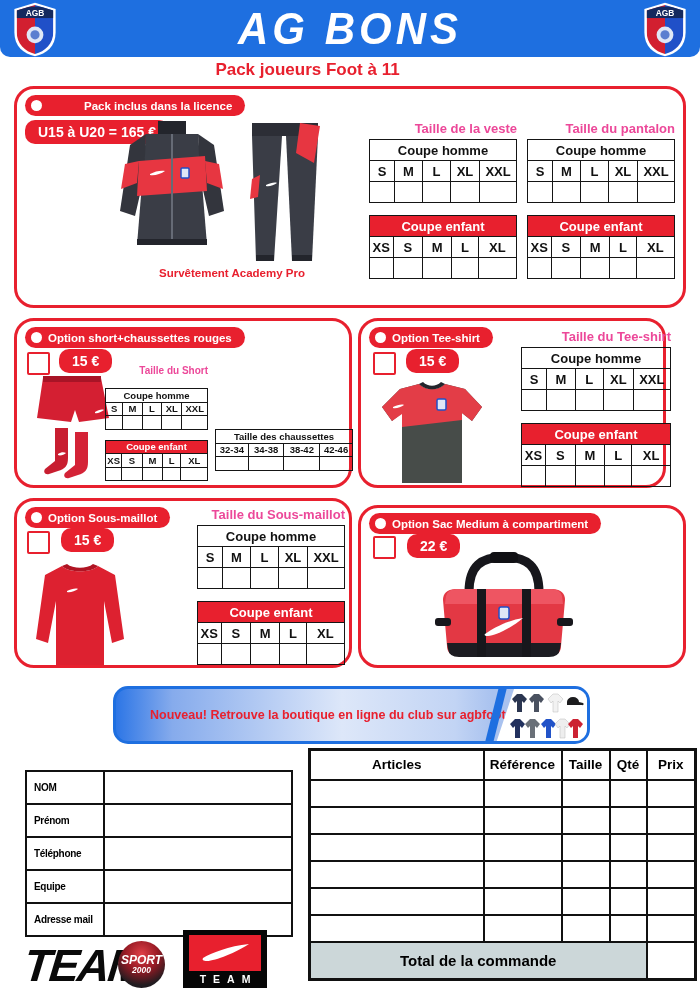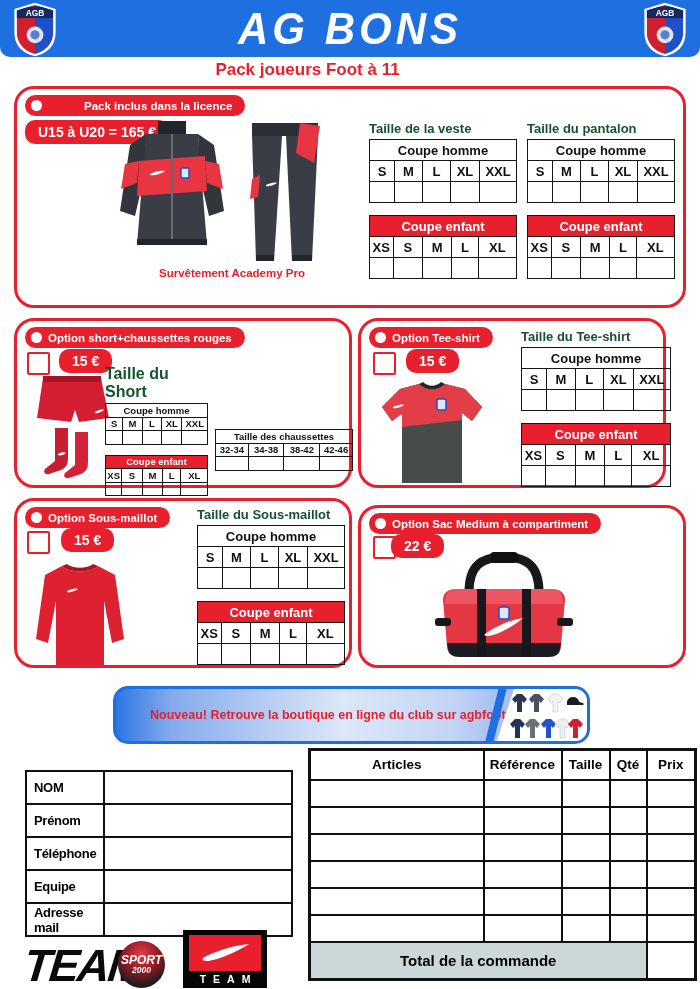--- a/index.html
+++ b/index.html
@@ -20,39 +20,39 @@
 
   
   .section{position:absolute;border:3.5px solid var(--red);border-radius:20px;background:#fff;}
   .badge{position:absolute;background:var(--red);color:#fff;border-radius:13px;height:21px;display:flex;align-items:center;gap:6px;padding:0 13px 0 6px;font-weight:700;font-size:11.5px;white-space:nowrap;}
   .badge .dot{width:11px;height:11px;border-radius:50%;background:#fff;flex:0 0 auto;}
   .price{position:absolute;background:var(--red);color:#fff;border-radius:10px;padding:4px 13px;font-weight:800;font-size:14px;white-space:nowrap;}
   .checkbox{position:absolute;width:23px;height:23px;border:2.5px solid var(--red);background:#fff;border-radius:2px;}
 
   
   .size-block{position:absolute;}
-  .tbl-title{text-align:left;font-weight:800;font-size:13px;margin-bottom:3px;color:#14532d;}
+  .tbl-title{text-align:right;font-weight:800;font-size:13px;margin-bottom:3px;color:#ec4899;}
   .size-table{border-collapse:collapse;width:100%;table-layout:fixed;}
   .size-table td{border:1.6px solid var(--dark);height:21px;text-align:center;font-weight:800;font-size:13px;color:#111;padding:0;}
   .size-table td.red-head{background:var(--red);color:#fff;border-color:var(--dark);}
   .tbl-gap{height:12px;}
-  .size-block.sm .tbl-title{font-size:16px;margin-bottom:2px;}
+  .size-block.sm .tbl-title{font-size:10px;margin-bottom:12px;}
   .size-block.sm .size-table td{height:13.5px;font-size:9.5px;border-width:1.3px;}
   .size-block.sm .tbl-gap{height:10px;}
 
   
   .banner{position:absolute;left:113px;top:686px;width:477px;height:58px;border:3.5px solid var(--blue);border-radius:15px;overflow:hidden;background:linear-gradient(90deg,#2d76e6 0%,#86abec 12%,#dde7f9 48%,#c2d4f4 72%,#a9c2ef 80%);}
   .banner-text{position:absolute;left:34px;top:0;height:100%;display:flex;align-items:center;color:var(--red);font-weight:800;font-size:12.5px;white-space:nowrap;}
   .banner-wedge{position:absolute;right:0;top:0;width:96px;height:100%;background:#fff;clip-path:polygon(24% 0,100% 0,100% 100%,6% 100%);}
   .banner-stripe{position:absolute;right:88px;top:-8px;width:8px;height:76px;background:var(--blue);transform:rotate(14deg);}
 
   
   .contact-table{position:absolute;left:25px;top:770px;width:268px;border-collapse:collapse;table-layout:fixed;}
   .contact-table td{border:2.6px solid #111;height:33px;padding:0 0 0 7px;}
-  .contact-table td.lbl{font-weight:800;font-size:13px;letter-spacing:-0.3px;color:#000;}
+  .contact-table td.lbl{font-weight:800;font-size:10px;letter-spacing:-0.3px;color:#000;}
 
   
   .order-table{position:absolute;left:308px;top:748px;width:386px;border-collapse:collapse;table-layout:fixed;border:3px solid #111;}
   .order-table td{border:2px solid #111;height:27px;text-align:center;font-weight:800;color:#000;padding:0;}
   .order-table tr.head td{height:30px;font-size:13.5px;}
   .order-table td.total{background:var(--total-bg);height:38px;font-size:15px;}
   .order-table td.total-price{background:#fff;height:38px;}
 
   
   .team-text{position:absolute;left:24px;top:940px;font-size:45px;font-weight:900;font-style:italic;letter-spacing:-2px;color:#0a0a0a;transform:skewX(-6deg);}
@@ -524,21 +524,21 @@
       </table>
   </div>
 </div>
 
 <div class="section" style="left:358px;top:505px;width:328px;height:163px;">
   <div class="badge" style="left:8px;top:5px;">
     <span class="dot"></span>
     <span>Option Sac Medium à compartiment</span>
   </div>
   <div class="checkbox" style="left:12px;top:28px;"></div>
-  <div class="price" style="left:30px;top:26px;">22 €</div>
+  <div class="price" style="left:46px;top:26px;">22 €</div>
 
   <svg class="abs" style="left:62px;top:44px;" width="162" height="114" viewBox="0 0 162 114">
     <path d="M46 40 C46 14 58 5 81 5 C104 5 116 14 116 40" fill="none" stroke="#17171c" stroke-width="9"></path>
     <rect x="67" y="0" width="28" height="11" rx="4" fill="#101014"></rect>
     <path d="M20 48 Q20 38 32 37 L130 37 Q142 38 142 48 L138 94 Q138 104 126 104 L36 104 Q24 104 24 94 Z" fill="#e33844"></path>
     <path d="M22 52 L140 52 L139 44 Q137 37 129 37 L33 37 Q25 37 23 44 Z" fill="#ee5562"></path>
     <path d="M24 91 L138 91 L137 97 Q136 105 126 105 L36 105 Q26 105 25 97 Z" fill="#1c1c22"></path>
     <rect x="54" y="37" width="9" height="68" fill="#17171c"></rect>
     <rect x="99" y="37" width="9" height="68" fill="#17171c"></rect>
     <rect x="12" y="66" width="16" height="8" rx="3" fill="#17171c"></rect>

